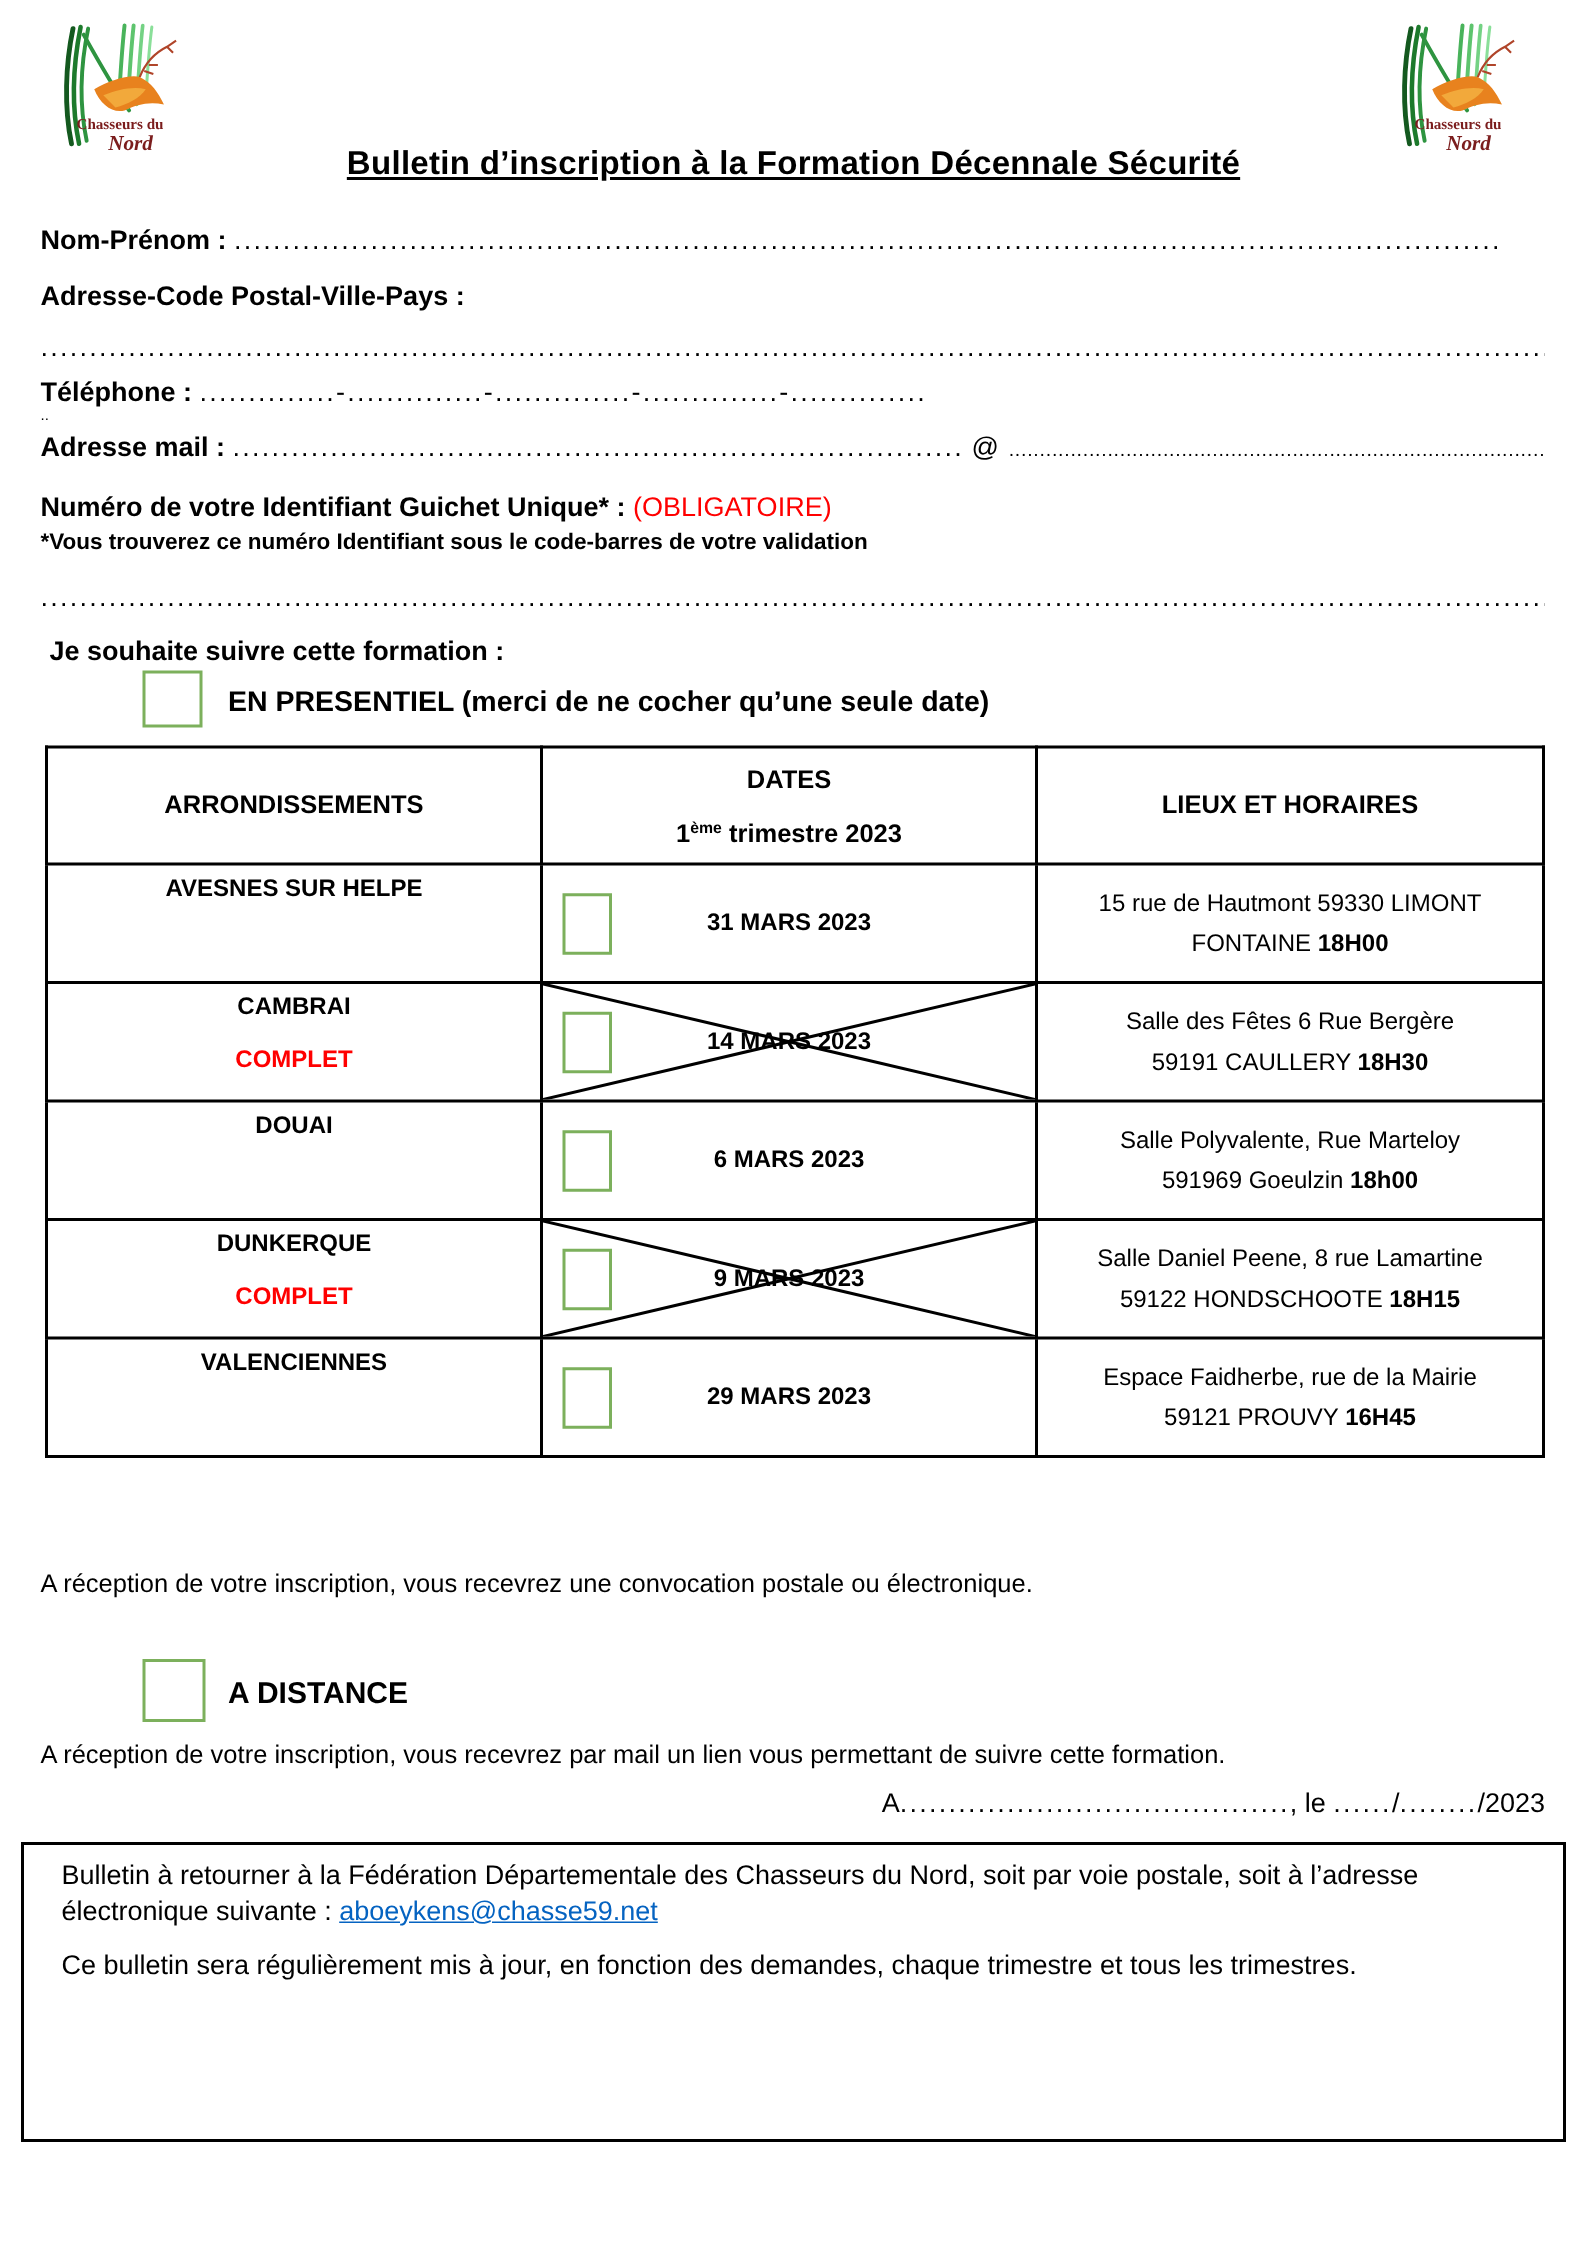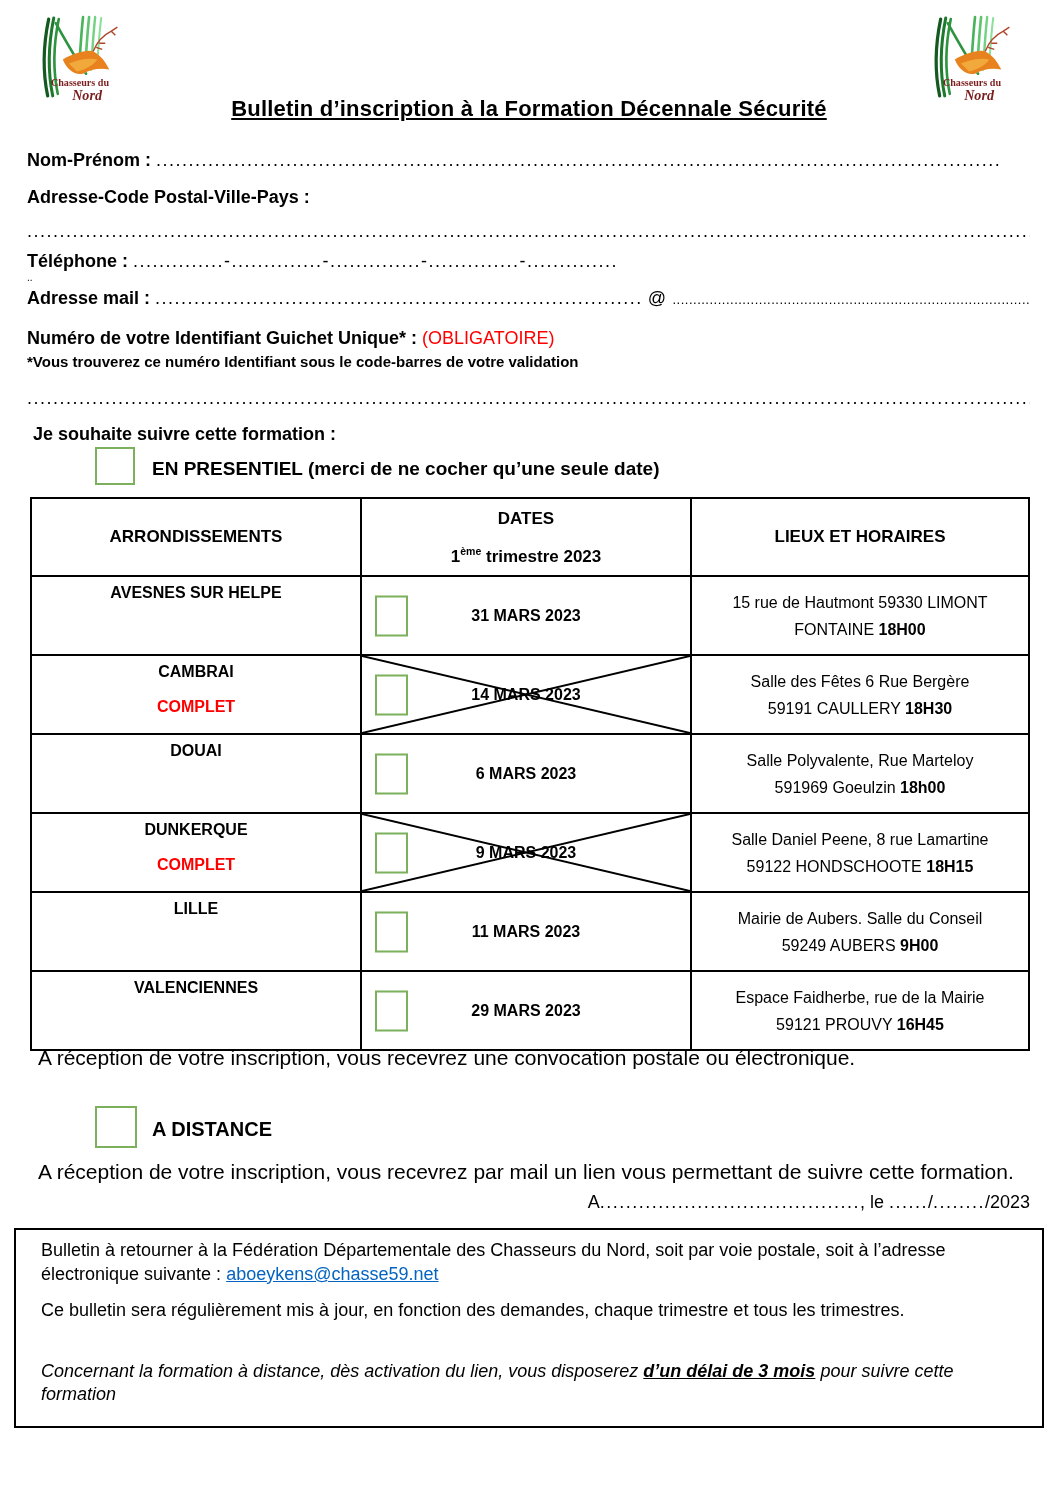--- a/index.html
+++ b/index.html
@@ -57,21 +57,21 @@
   .arr-name { font-weight:bold; font-size:16px; }
   .complet { color:#ff0000; font-weight:bold; margin-top:17px; font-size:16px; }
   td.col-date { padding:0; }
   .date-wrap { position:relative; width:100%; height:77px; display:flex; align-items:center; justify-content:center; }
   .date-text { font-weight:bold; font-size:16px; }
   .cross { position:absolute; left:0; top:0; width:100%; height:100%; pointer-events:none; }
   .cross line { stroke:#000; stroke-width:2px; vector-effect:non-scaling-stroke; }
   td.col-lieu { line-height:27px; padding:4px 8px; }
   .time { font-weight:bold; }
 
-  .body-note { left:38px; font-size:21px; }
+  .body-note { left:27px; font-size:17px; }
   .sig-line { right:28px; top:1192px; font-size:18px; white-space:nowrap; }
 
   .footer-box {
     left:14px; top:1228px; width:1030px; height:200px;
     border:2px solid #000; padding:8px 25px; font-size:18px; line-height:24px;
   }
   .footer-box .p2 { margin-top:12px; }
   .mail-link { color:#0563c1; text-decoration:underline; }
   .attention-block { margin-top:38px; font-style:italic; line-height:23px; font-size:18px; }
   .attention-word { color:#ff0000; font-weight:bold; }
@@ -243,37 +243,20 @@
               <line x1="0" y1="100" x2="100" y2="0"></line>
             </svg>
       </div>
     </td>
     <td class="col-lieu">
       <div>Salle Daniel Peene, 8 rue Lamartine</div>
       <div><span>59122 HONDSCHOOTE</span> <b class="time">18H15</b></div>
     </td>
   </tr>
 
-  <tr>
-    <td class="col-arr">
-      <div class="arr-name">LILLE</div>
-
-    </td>
-    <td class="col-date">
-      <div class="date-wrap">
-        <span class="cb cb-table"></span>
-        <span class="date-text">11 MARS 2023</span>
-
-      </div>
-    </td>
-    <td class="col-lieu">
-      <div>Mairie de Aubers. Salle du Conseil</div>
-      <div><span>59249 AUBERS</span> <b class="time">9H00</b></div>
-    </td>
-  </tr>
 
   <tr>
     <td class="col-arr">
       <div class="arr-name">VALENCIENNES</div>
 
     </td>
     <td class="col-date">
       <div class="date-wrap">
         <span class="cb cb-table"></span>
         <span class="date-text">29 MARS 2023</span>
@@ -296,15 +279,14 @@
 <div class="abs body-note" style="top:1160px;">A réception de votre inscription, vous recevrez par mail un lien vous permettant de suivre cette formation.</div>
 
 <div class="abs sig-line">
   <span>A</span><span class="dots">........................................</span><span>, le </span><span class="dots">......</span><span>/</span><span class="dots">........</span><span>/2023</span>
 </div>
 
 <div class="abs footer-box">
   <p class="p1"><span>Bulletin à retourner à la Fédération Départementale des Chasseurs du Nord, soit par voie postale, soit à l’adresse électronique suivante : </span><a href="#" class="mail-link">aboeykens@chasse59.net</a></p>
   <p class="p2">Ce bulletin sera régulièrement mis à jour, en fonction des demandes, chaque trimestre et tous les trimestres.</p>
   <div class="attention-block">
-    <div><span>Concernant la formation à distance, dès activation du lien, vous disposerez </span><span class="delai">d’un délai de 3 mois</span><span> pour suivre cette formation</span></div>
   </div>
 </div>
 
 </body></html>

